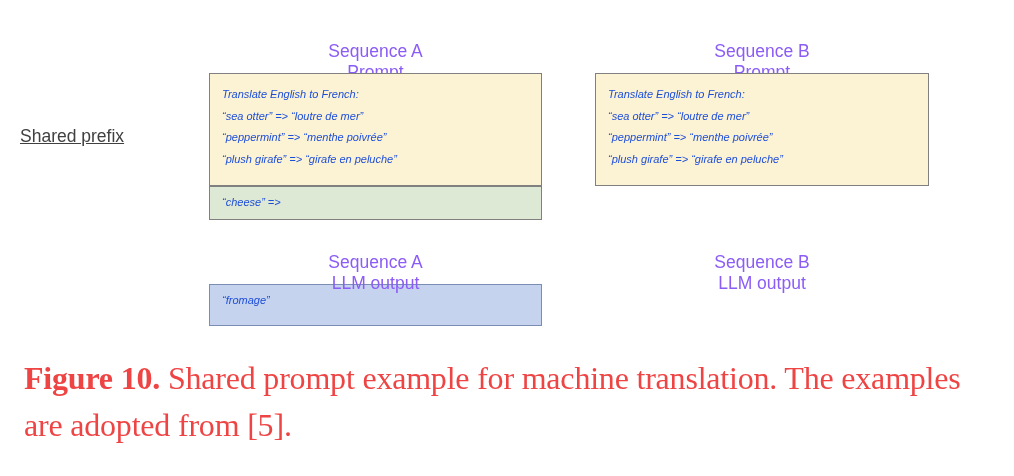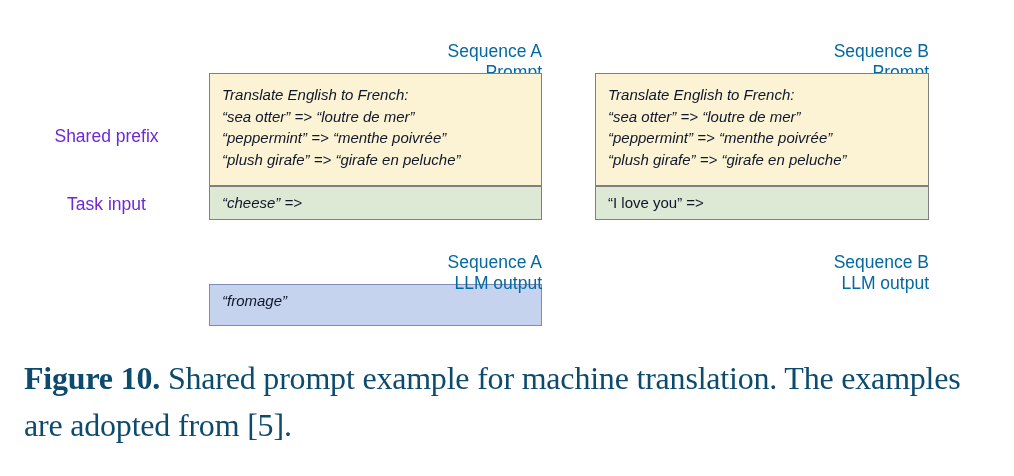--- a/index.html
+++ b/index.html
@@ -20,54 +20,55 @@
     position: absolute;
     left: 0;
     top: 0;
     width: 1014px;
     height: 340px;
   }
 
   
   .col-header {
     position: absolute;
-    text-align: right;
+    text-align: center;
     font-size: 17.5px;
     line-height: 21px;
-    color: #0369a1;
+    color: #8b5cf6;
     white-space: pre-line;
   }
   .col-header .line2 { display: block; }
 
   #header-a-prompt { left: 209px; top: 20px; width: 333px; }
   #header-b-prompt { left: 595px; top: 20px; width: 334px; }
   #header-a-output { left: 209px; top: 231px; width: 333px; }
   #header-b-output { left: 595px; top: 231px; width: 334px; }
 
   
   .row-label {
     position: absolute;
-    text-align: center;
+    text-align: left;
     font-size: 17.5px;
     line-height: 21px;
-    color: #6d28d9;
+    color: #404040;
+    text-decoration: underline;
   }
   #label-shared-prefix { left: 20px; top: 126px; width: 173px; }
   #label-task-input    { left: 20px; top: 194px; width: 173px; }
   #label-task-output   { left: 20px; top: 290px; width: 173px; }
 
   
   .box {
     position: absolute;
     box-sizing: border-box;
     border: 1.4px solid #808080;
-    font-size: 15px;
+    font-size: 11px;
     line-height: 21.5px;
     font-style: italic;
-    color: #0f172a;
+    color: #1d4ed8;
   }
   .box-prompt {
     background: #fcf2d4;
     padding: 10px 0 9px 12px;
     top: 73px;
     height: 113px;
   }
   .box-input {
     background: #dde8d5;
     padding: 5px 4px 5px 12px;
@@ -90,21 +91,21 @@
 
   
   .caption {
     position: absolute;
     left: 24px;
     top: 355px;
     width: 975px;
     font-family: "Liberation Serif", "DejaVu Serif", serif;
     font-size: 32px;
     line-height: 47px;
-    color: #0c4a6e;
+    color: #ef4444;
     letter-spacing: -0.2px;
   }
   .caption b {
     font-weight: bold;
   }
 </style>
 </head>
 <body>
 
 <div class="figure-area">
@@ -113,21 +114,20 @@
     <span>Sequence A</span>
     <span class="line2">Prompt</span>
   </div>
 
   <div class="col-header" id="header-b-prompt">
     <span>Sequence B</span>
     <span class="line2">Prompt</span>
   </div>
 
   <div class="row-label" id="label-shared-prefix">Shared prefix</div>
-  <div class="row-label" id="label-task-input">Task input</div>
 
   <div class="box box-prompt col-a">
     <span class="prompt-line">Translate English to French:</span>
     <span class="prompt-line">“sea otter” =&gt; “loutre de mer”</span>
     <span class="prompt-line">“peppermint” =&gt; “menthe poivrée”</span>
     <span class="prompt-line">“plush girafe” =&gt; “girafe en peluche”</span>
   </div>
 
   <div class="box box-input col-a">
     <span>“cheese” =&gt;</span>
@@ -137,23 +137,20 @@
     <span>“fromage”</span>
   </div>
 
   <div class="box box-prompt col-b">
     <span class="prompt-line">Translate English to French:</span>
     <span class="prompt-line">“sea otter” =&gt; “loutre de mer”</span>
     <span class="prompt-line">“peppermint” =&gt; “menthe poivrée”</span>
     <span class="prompt-line">“plush girafe” =&gt; “girafe en peluche”</span>
   </div>
 
-  <div class="box box-input col-b">
-    <span class="upright">“I love you” =&gt;</span>
-  </div>
 
 
   <div class="col-header" id="header-a-output">
     <span>Sequence A</span>
     <span class="line2">LLM output</span>
   </div>
 
   <div class="col-header" id="header-b-output">
     <span>Sequence B</span>
     <span class="line2">LLM output</span>

